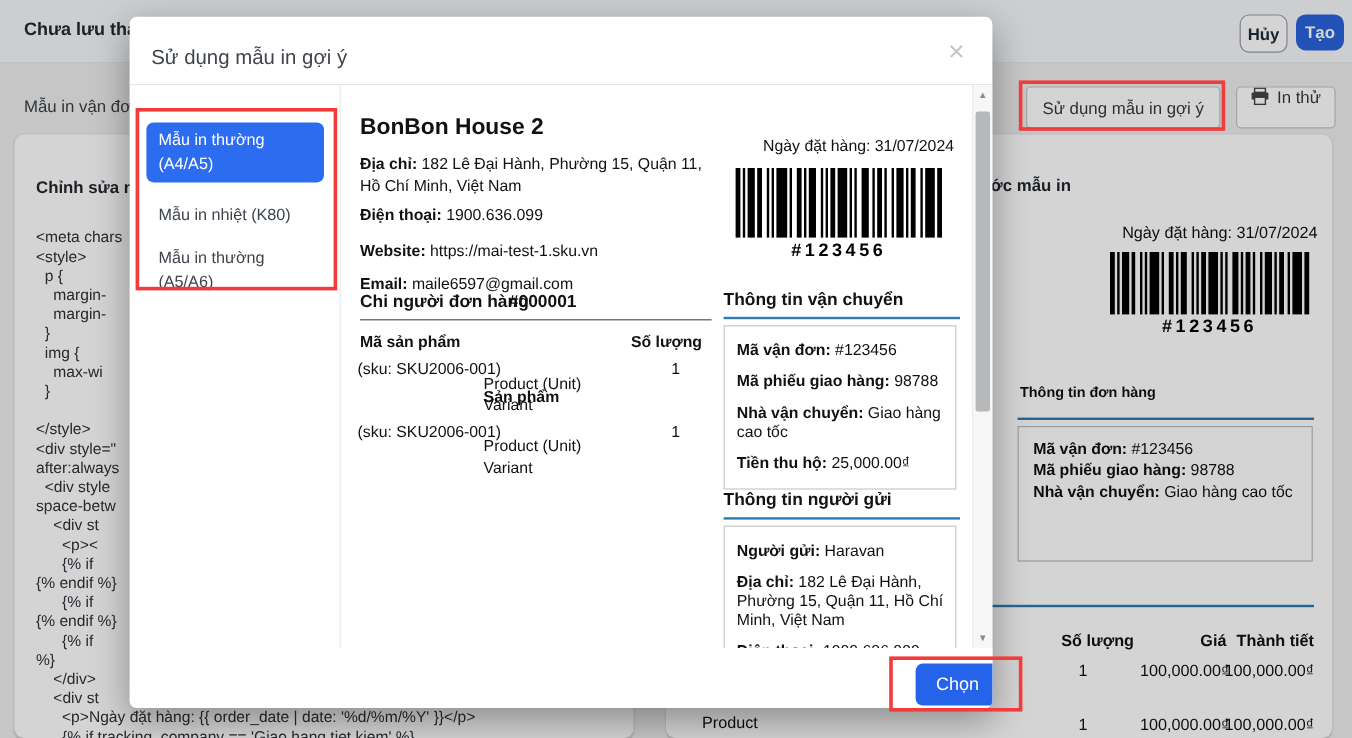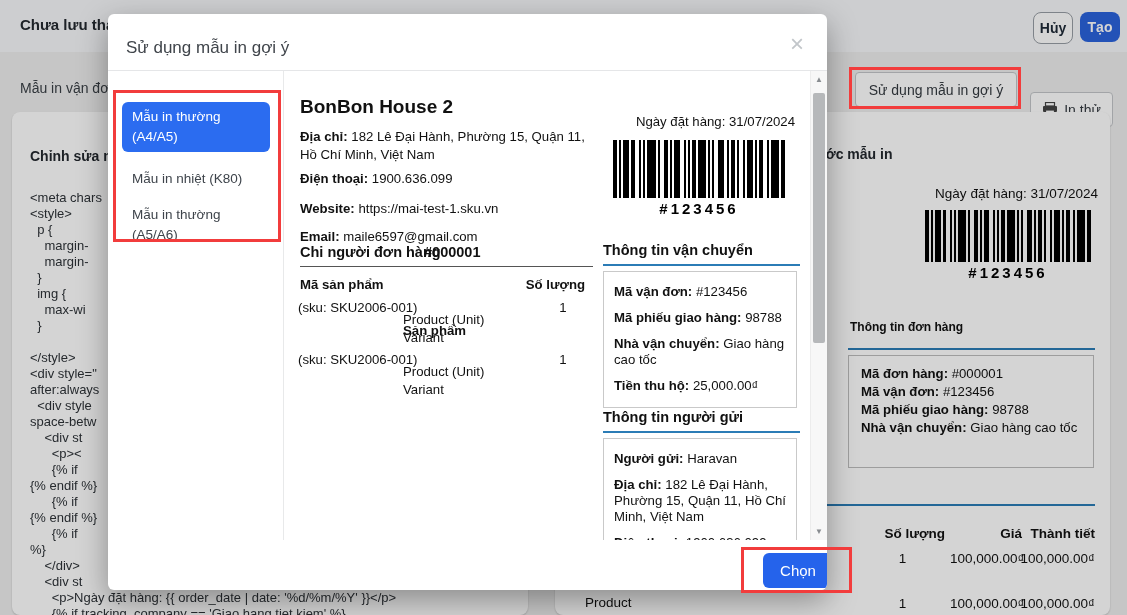--- a/index.html
+++ b/index.html
@@ -12,21 +12,21 @@
   [data-name="cancel-button"]{position:absolute;left:1033px;top:12px;width:38px;height:30px;background:#fff;
     border:1px solid #989ea5;border-radius:8px;font-size:14px;font-weight:bold;color:#1f2a37;
     display:flex;align-items:center;justify-content:center;}
   [data-name="create-button"]{position:absolute;left:1080px;top:12px;width:40px;height:30px;background:#2b63dd;
     border-radius:8px;font-size:14px;font-weight:bold;color:#fff;display:flex;align-items:center;justify-content:center;}
   .pagebg{position:absolute;left:0;top:52px;width:1127px;height:563px;background:#efefef;z-index:1;}
   [data-name="tab-shipping-template"]{position:absolute;left:20px;top:80px;font-size:14px;color:#3a4046;z-index:2;}
   [data-name="use-suggested-template-button"]{position:absolute;left:855px;top:72px;width:160px;height:33px;background:#fff;
     border:1px solid #c3c6c9;border-radius:4px;font-size:14px;color:#343a40;display:flex;align-items:center;justify-content:center;z-index:2;}
   [data-name="print-test-button"]{position:absolute;left:1030px;top:72px;width:81px;height:33px;background:#fff;
-    border:1px solid #c3c6c9;border-radius:4px;font-size:14px;color:#343a40;display:flex;gap:6px;align-items:center;justify-content:center;z-index:2;margin-top:20px;}
+    border:1px solid #c3c6c9;border-radius:4px;font-size:14px;color:#343a40;display:flex;gap:6px;align-items:flex-start;justify-content:center;z-index:2;}
 
   .editor-card{position:absolute;left:12px;top:112px;width:516px;height:503px;background:#fff;border-radius:8px;
     box-shadow:0 1px 2px rgba(0,0,0,.18);z-index:2;overflow:hidden;}
   [data-name="editor-heading"]{position:absolute;left:18px;top:36px;font-size:14px;font-weight:bold;color:#23282e;}
   [data-name="code-lines"]{position:absolute;left:18px;top:78px;width:490px;font-size:13px;line-height:16px;
     color:#2e3338;white-space:pre;}
 
   .preview-card{position:absolute;left:555px;top:112px;width:555px;height:503px;background:#fff;border-radius:8px;
     box-shadow:0 1px 2px rgba(0,0,0,.18);z-index:2;}
   [data-name="preview-heading"]{position:absolute;left:217px;top:34px;font-size:14px;font-weight:bold;color:#23282e;}
@@ -206,21 +206,20 @@
         <span style="flex: 1 0 0px; background: rgb(0, 0, 0);"></span>
         <span style="flex: 1 0 0px;"></span>
         <span style="flex: 4 0 0px; background: rgb(0, 0, 0);"></span>
         <span style="flex: 1 0 0px;"></span>
         <span style="flex: 2 0 0px; background: rgb(0, 0, 0);"></span>
       </div>
     <div data-name="preview-barcode-text">#123456</div>
     <div data-name="preview-order-info-heading">Thông tin đơn hàng</div>
     <div class="pv-underline1" data-name="heading-underline"></div>
     <div data-name="preview-order-info-box">
-      <div class="kv"><b>Mã đơn hàng:</b><span> #000001</span></div>
       <div class="kv"><b>Mã vận đơn:</b><span> #123456</span></div>
       <div class="kv"><b>Mã phiếu giao hàng:</b><span> 98788</span></div>
       <div class="kv"><b>Nhà vận chuyển:</b><span> Giao hàng cao tốc</span></div>
     </div>
     <div class="pv-underline2" data-name="heading-underline"></div>
     <div data-name="preview-qty-header">Số lượng</div>
     <div data-name="preview-price-header">Giá</div>
     <div data-name="preview-total-header">Thành tiết</div>
     <div class="pv-r1q" data-name="table-cell">1</div>
     <div class="pv-r1p" data-name="table-cell">100,000.00₫</div>

